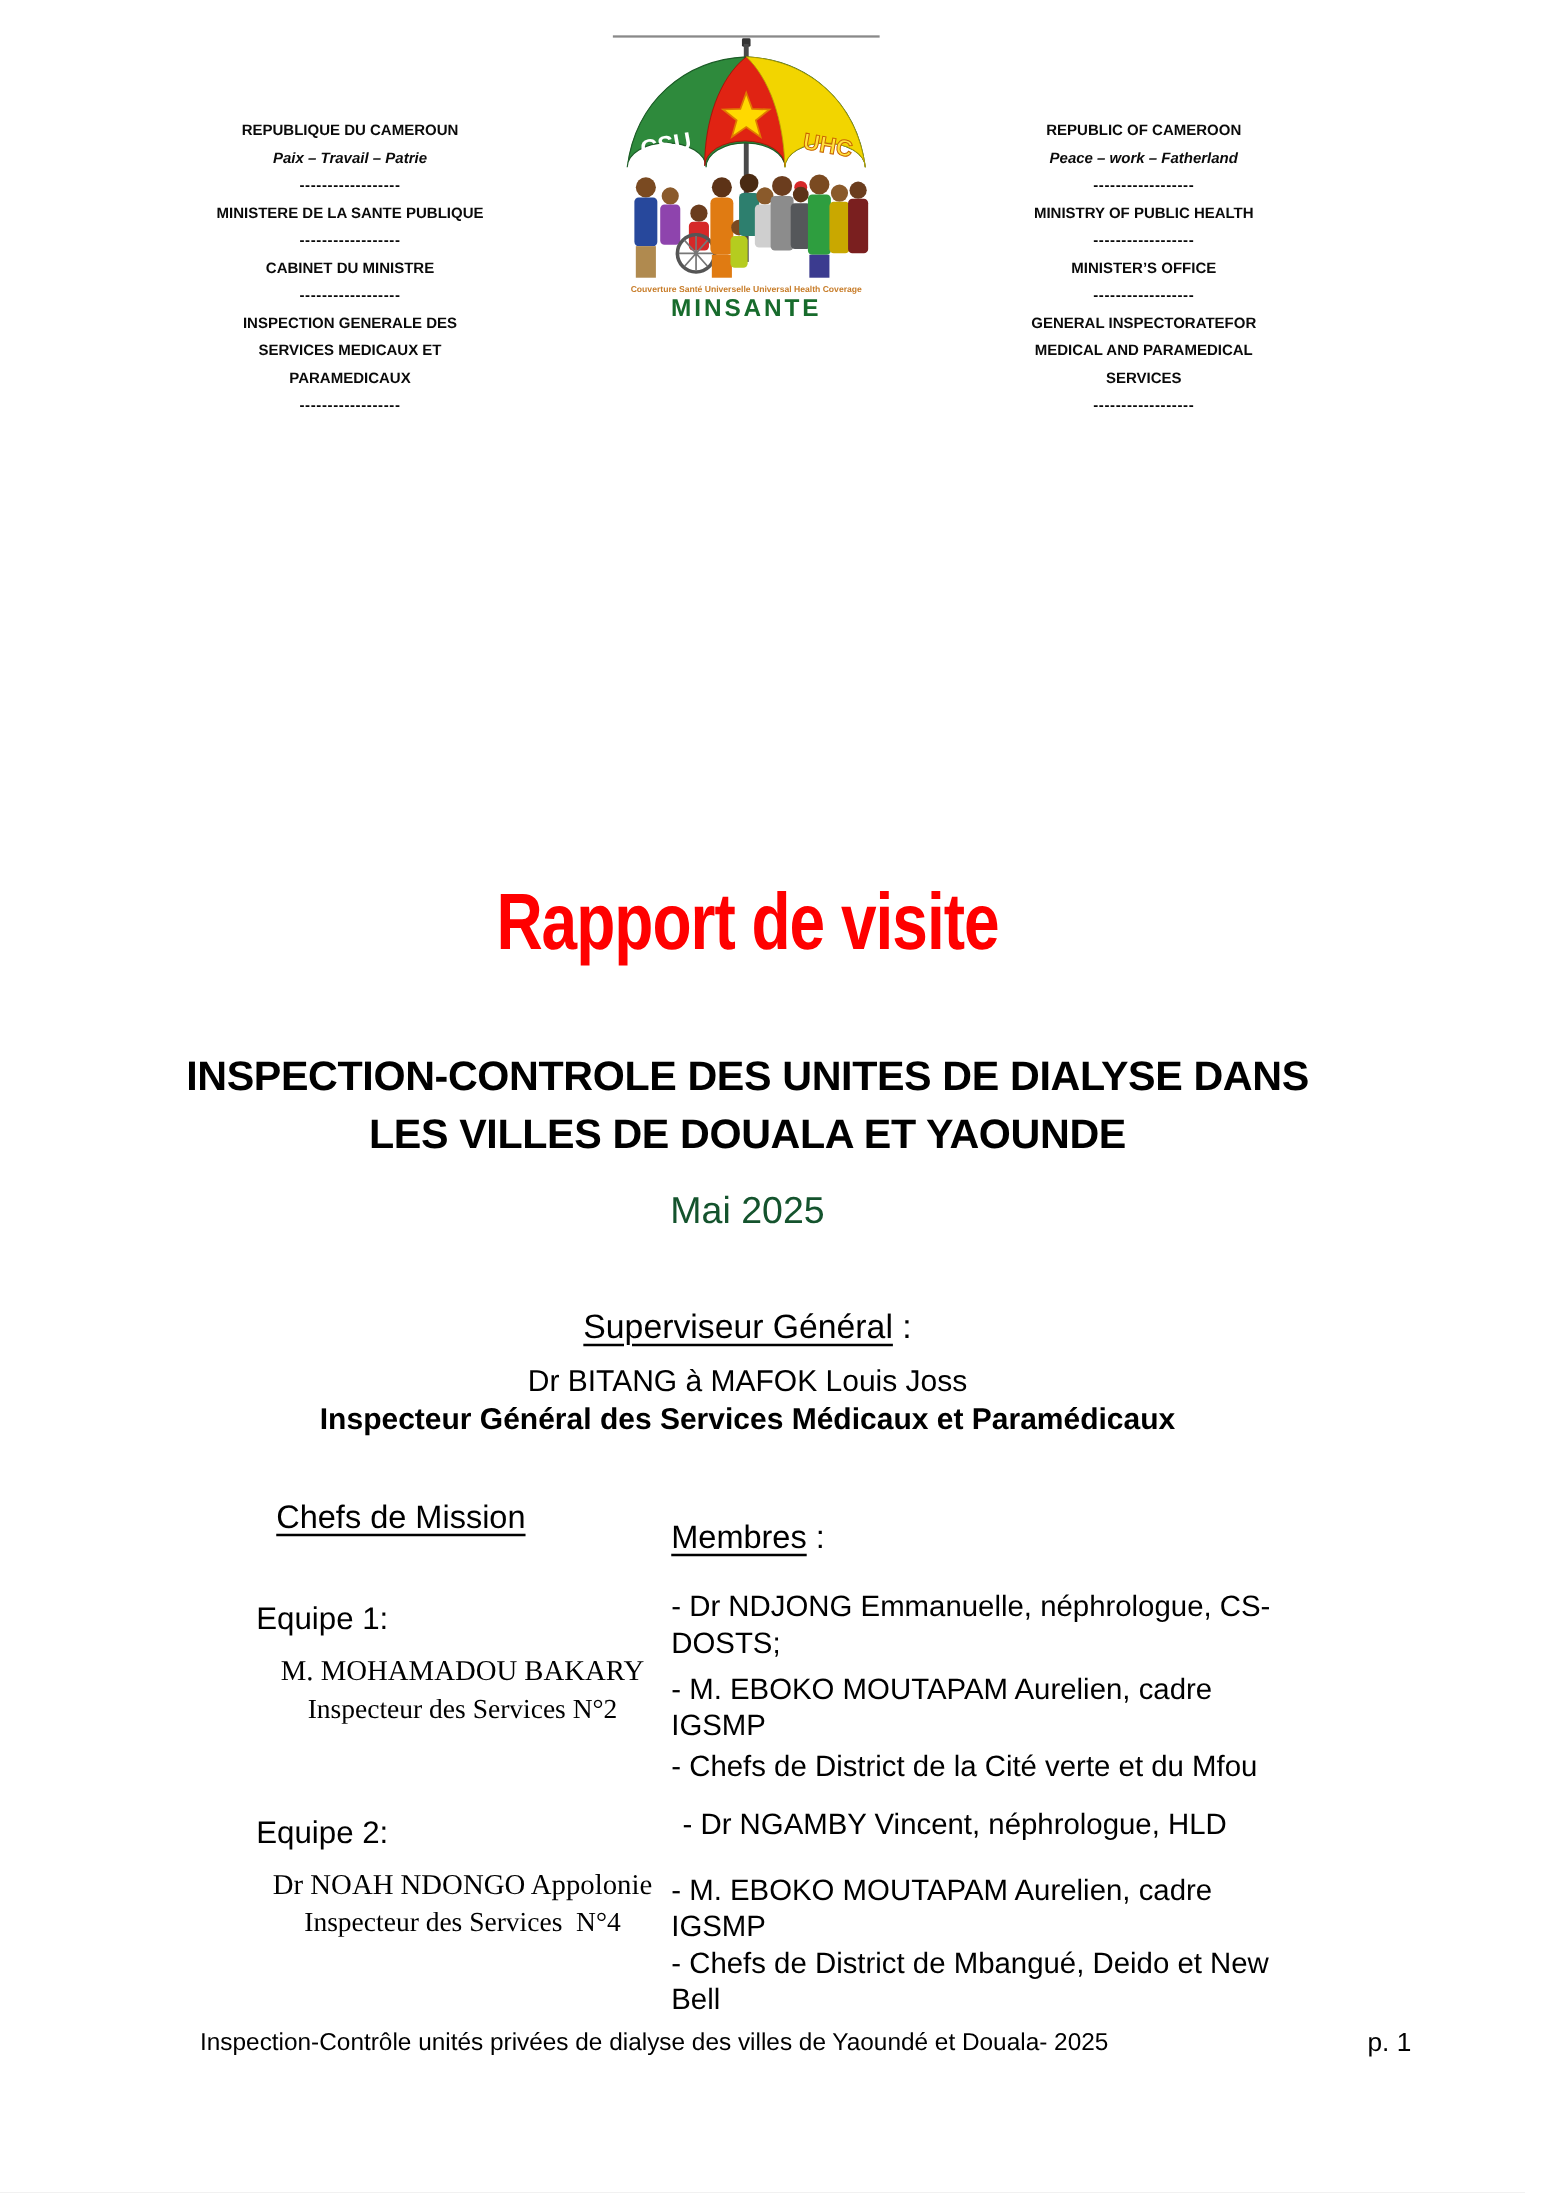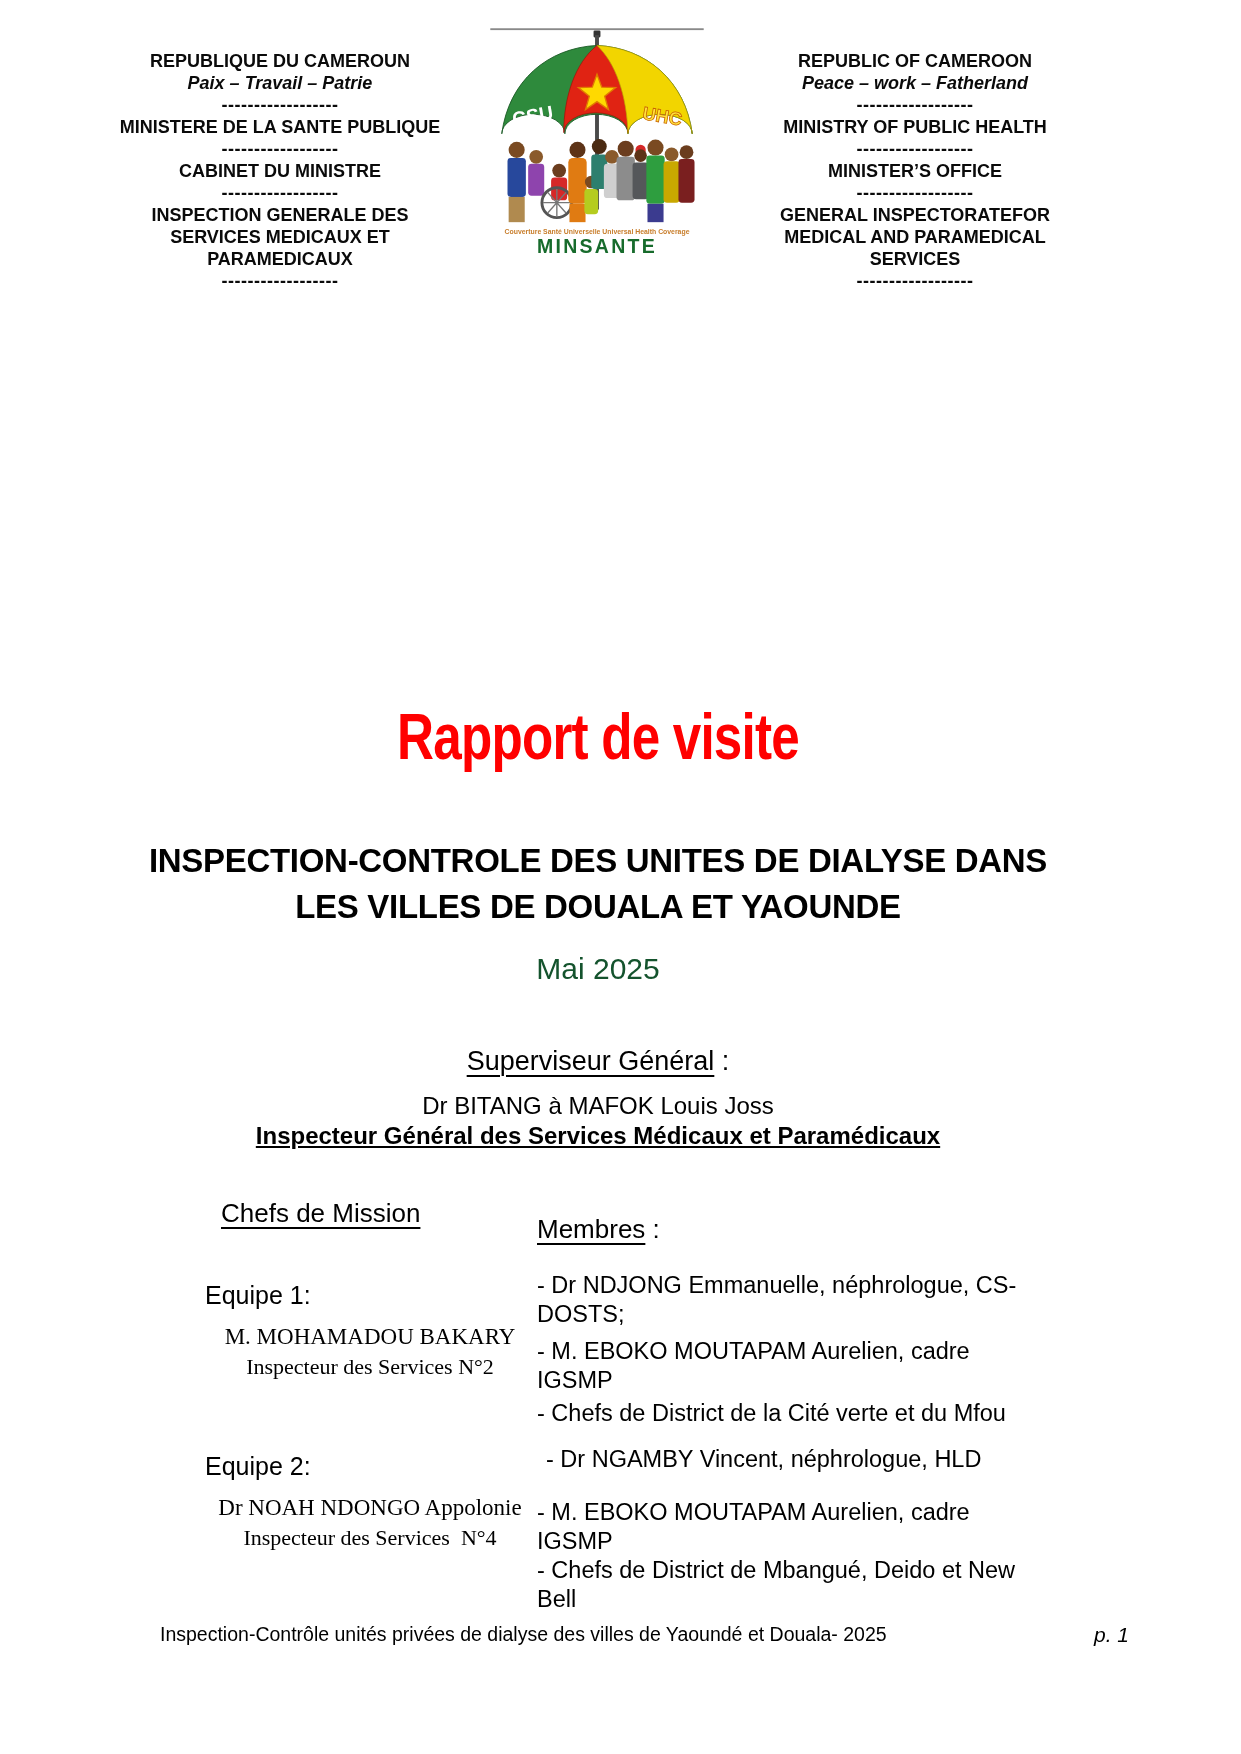--- a/index.html
+++ b/index.html
@@ -4,21 +4,21 @@
 <style>
   * { margin:0; padding:0; box-sizing:border-box; }
   html,body { background:#e8e8e8; }
   .page {
     position:relative; width:1241px; height:1754px; margin:0 auto;
     background:#ffffff; color:#000;
     font-family:"Liberation Sans", sans-serif; overflow:hidden;
   }
   
   .masthead { position:absolute; top:38px; left:90px; width:1016px; height:235px; }
-  .mast-col { font-weight:bold; font-size:18px; line-height:22px; text-align:center; color:#0a0a0a; }
+  .mast-col { font-weight:bold; font-size:12px; line-height:22px; text-align:center; color:#0a0a0a;margin-top:43px; }
   .mast-left  { position:absolute; left:0;   top:12px; width:380px; }
   .mast-right { position:absolute; left:655px; top:12px; width:340px; }
   .motto { font-style:italic; }
   .sep { font-weight:bold; letter-spacing:0.5px; }
   .mast-center { position:absolute; left:398px; top:-10px; width:218px; }
   .mast-center svg { display:block; width:218px; height:230px; }
   
   .band { position:absolute; left:90px; width:1016px; text-align:center; }
   .main-title {
     top:700px; font-size:64px; font-weight:bold; color:#ff0000;
@@ -26,21 +26,21 @@
     white-space:nowrap;
   }
   .subtitle {
     top:838px; font-size:33px; font-weight:bold; line-height:46px;
     letter-spacing:-0.3px;
   }
   .subtitle-inner { width:940px; margin:0 auto; }
   .date-line { top:952px; font-size:30px; color:#14532d; }
   .sup-heading { top:1046px; font-size:27px; }
   .sup-name { top:1092px; font-size:24px; }
-  .sup-title { top:1122px; font-size:24px; font-weight:bold;text-decoration:underline; }
+  .sup-title { top:1122px; font-size:24px; font-weight:bold; }
   .u { text-decoration:underline; text-underline-offset:5px; text-decoration-thickness:2px; }
   
   .chiefs { position:absolute; left:205px; top:1198px; width:330px; font-size:25px; }
   .chiefs-heading { font-size:26px; padding-left:16px; }
   .team-label { margin-top:52px; }
   .team-label-2 { margin-top:72px; }
   .team-name {
     margin-top:14px; width:330px; text-align:center;
     font-family:"Liberation Serif", serif; font-size:23px;
   }
@@ -56,21 +56,21 @@
   .mi-2 { margin-top:4px; }
   .mi-3 { margin-top:17px; padding-left:9px; }
   .mi-4 { margin-top:24px; }
   .mi-5 { margin-top:0; }
   
   .footer {
     position:absolute; left:160px; right:112px; top:1623px;
     display:flex; justify-content:space-between; align-items:flex-start;
   }
   .footer-text { font-size:19.5px; }
-  .footer-page { font-size:21px;font-style:italic; }
+  .footer-page { font-size:21px; }
 </style>
 </head>
 <body>
 
 <div class="page">
 
   <header class="masthead">
 
     <div class="mast-col mast-left">
       <div>REPUBLIQUE DU CAMEROUN</div>

